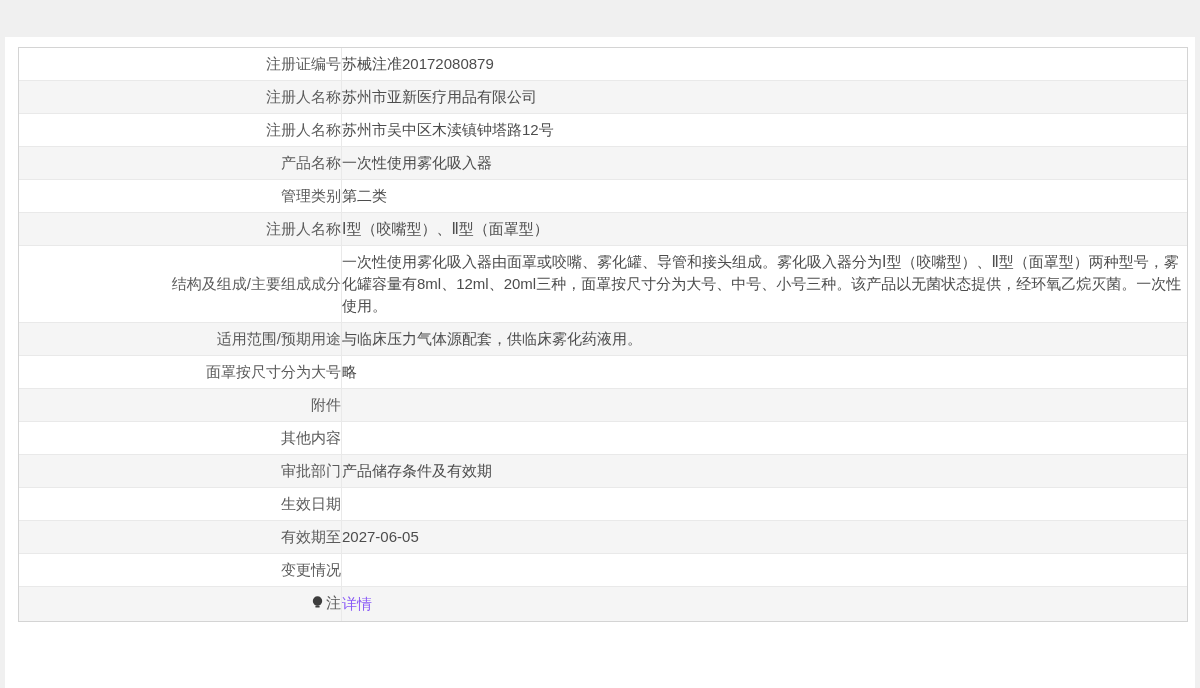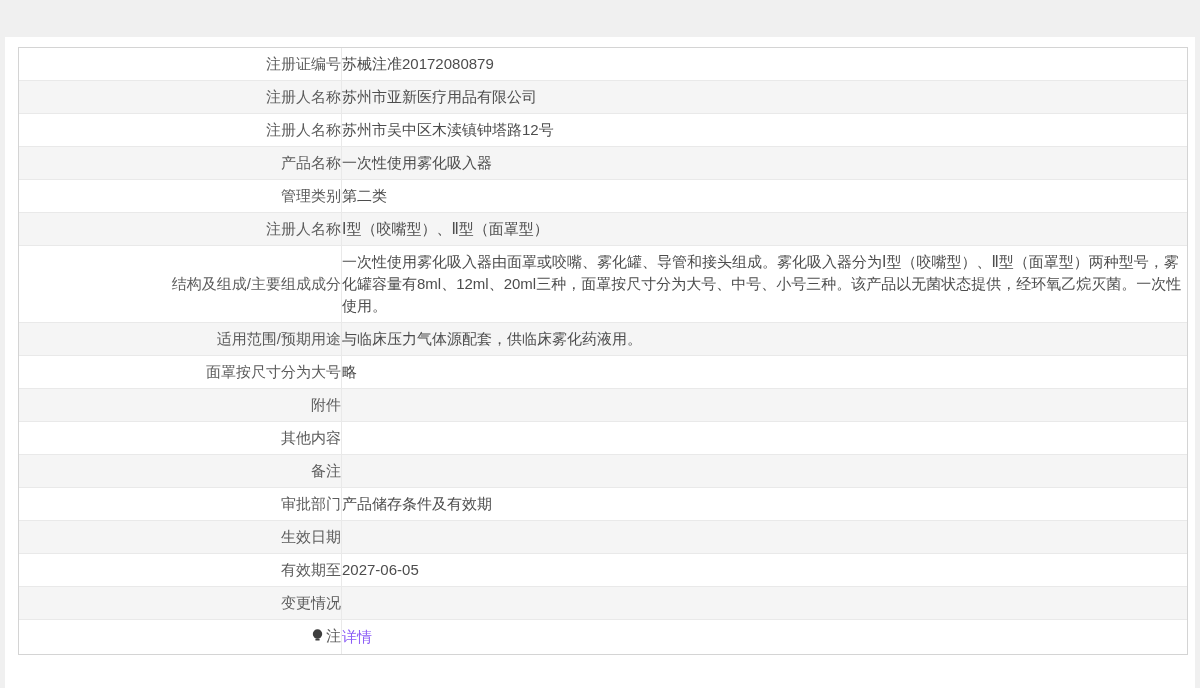--- a/index.html
+++ b/index.html
@@ -113,24 +113,20 @@
       </tr>
       <tr class="row">
         <td class="label">附件</td>
         <td class="value"></td>
       </tr>
       <tr class="row">
         <td class="label">其他内容</td>
         <td class="value"></td>
       </tr>
       <tr class="row">
-        <td class="label">备注</td>
-        <td class="value"></td>
-      </tr>
-      <tr class="row">
         <td class="label">审批部门</td>
         <td class="value">产品储存条件及有效期</td>
       </tr>
       <tr class="row">
         <td class="label">生效日期</td>
         <td class="value"></td>
       </tr>
       <tr class="row">
         <td class="label">有效期至</td>
         <td class="value">2027-06-05</td>

